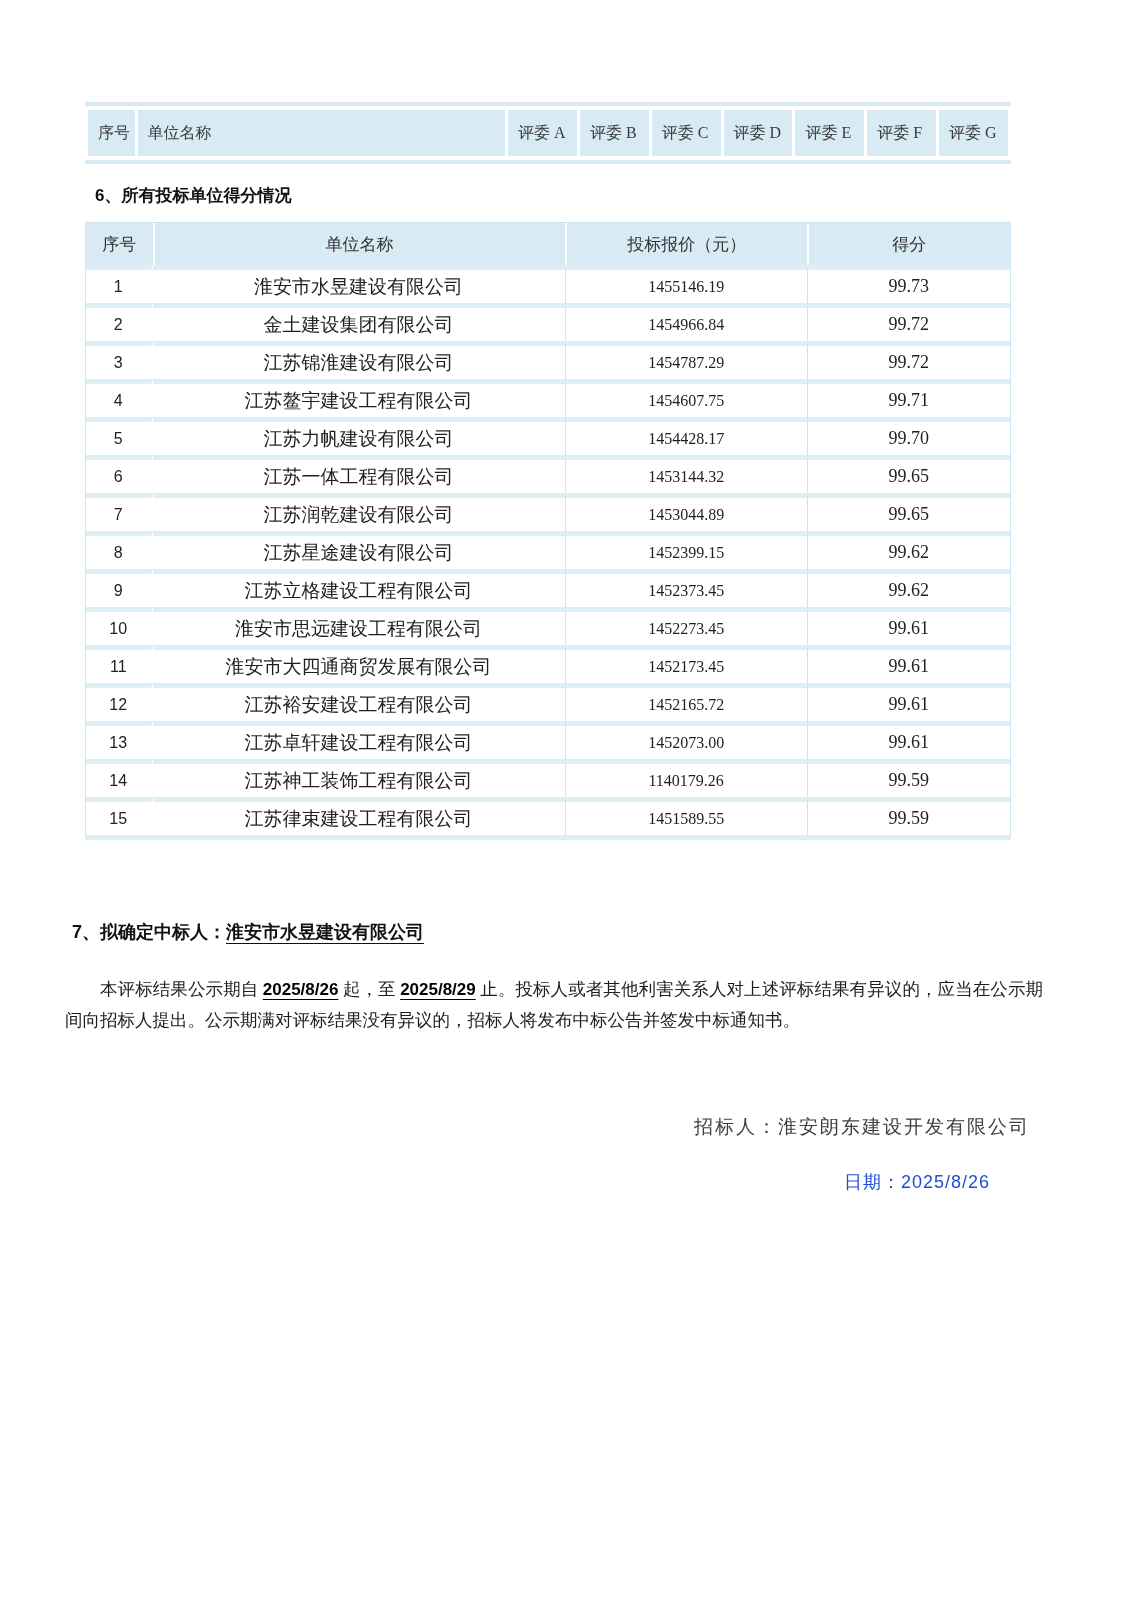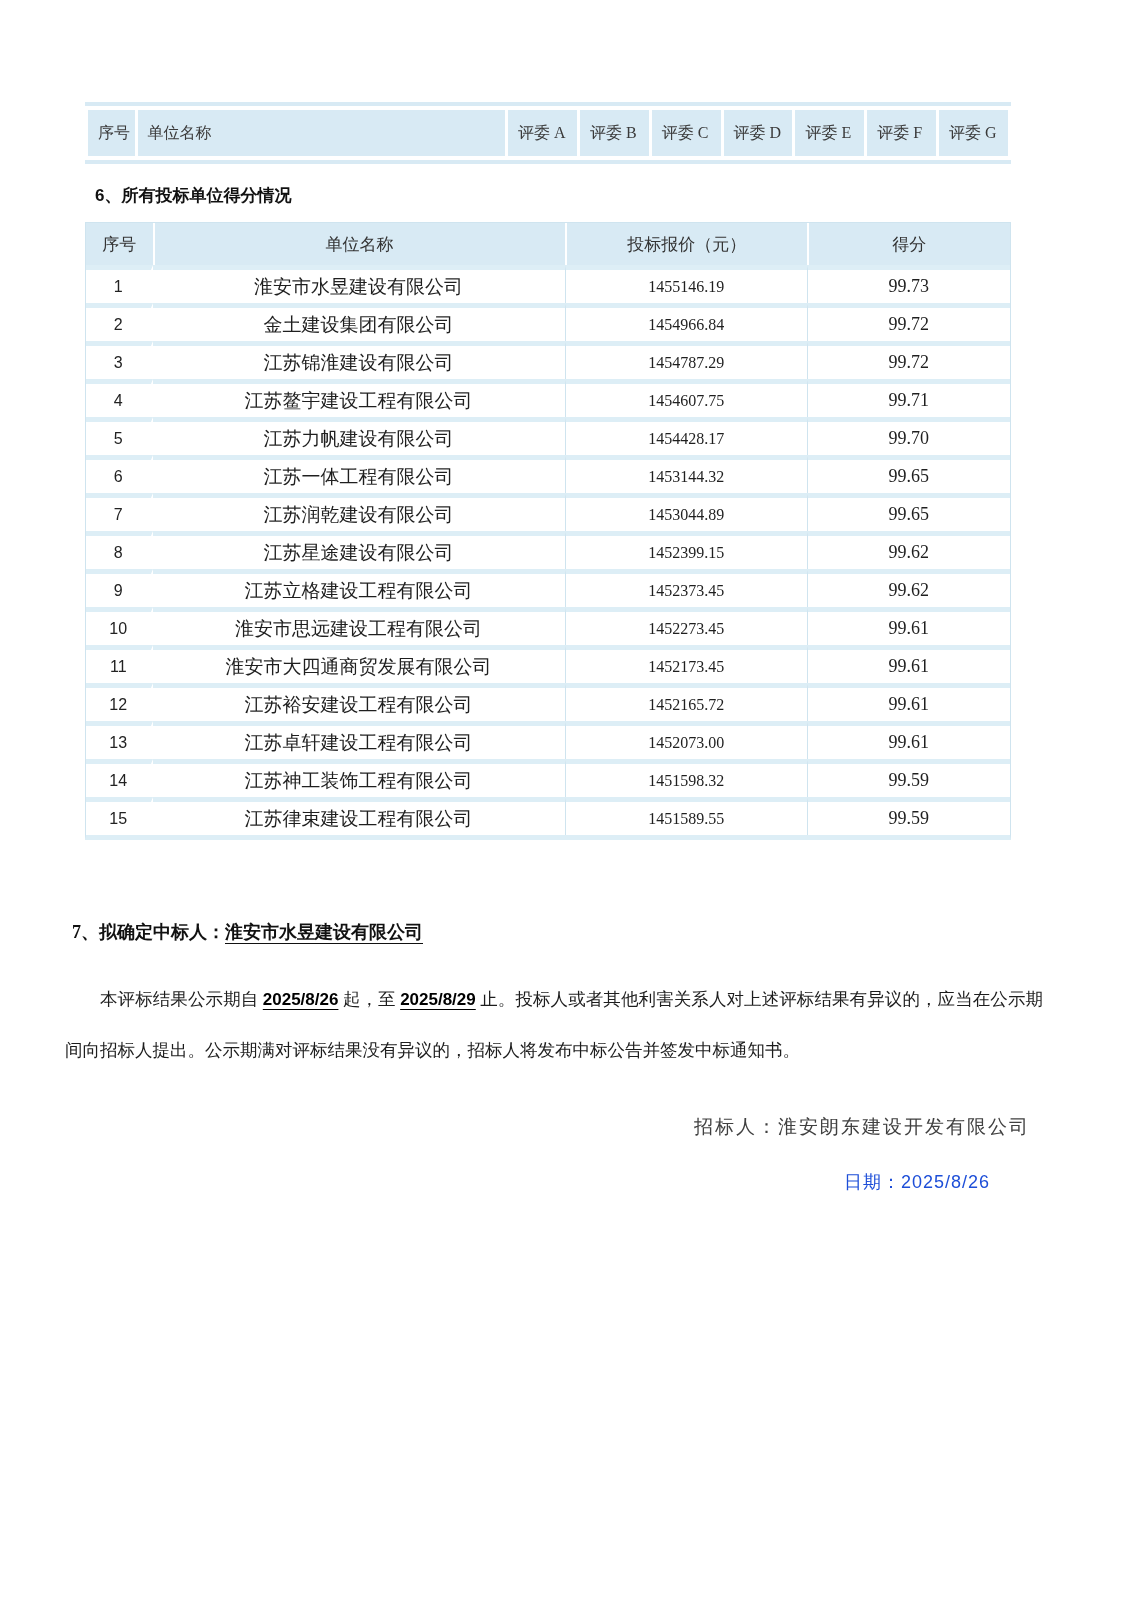--- a/index.html
+++ b/index.html
@@ -30,21 +30,21 @@
   th.t-judge{width:7.68%;padding:0 7px;margin-left:12px;}
 
   
   .h6{
     position:absolute;left:95px;top:184px;
     font-family:"Liberation Sans","DejaVu Sans",sans-serif;font-weight:bold;
     font-size:17px;color:#111111;
   }
   .h7{
     position:absolute;left:72px;top:920px;
-    font-family:Liberation Serif, serif;font-weight:bold;
+    font-family:Liberation Sans, sans-serif;font-weight:bold;
     font-size:18px;color:#111111;
   }
   .h7 .winner{text-decoration:underline;text-underline-offset:5px;}
 
   
   .main-wrap{position:absolute;left:85px;top:222px;width:926px;}
   table.main{
     width:100%;border-collapse:separate;border-spacing:0;table-layout:fixed;
     border:1px solid var(--line);border-bottom:5px solid var(--band);background:#fff;
   }
@@ -61,21 +61,21 @@
     background:var(--accent);border-right:2px solid #ffffff;
     font-family:"Liberation Sans","DejaVu Sans",sans-serif;font-size:16px;color:#222;
   }
   td.m-name{font-size:19px;color:#1f1f1f;}
   td.m-price{font-size:16px;border-left:1px solid var(--line);color:#1f1f1f;}
   td.m-score{font-size:18px;border-left:1px solid var(--line);color:#1f1f1f;}
 
   
   .notice{
     position:absolute;left:65px;top:956px;width:978px;
-    font-size:17.5px;line-height:50px;text-align:justify;text-indent:2em;color:#1d1d1d;
+    font-size:17.5px;line-height:30px;text-align:justify;text-indent:2em;color:#1d1d1d;
   }
   .date-em{
     font-family:"Liberation Sans","DejaVu Sans",sans-serif;font-weight:bold;
     font-size:17px;text-decoration:underline;text-underline-offset:4px;color:#000;
   }
 
   
   .bidder-line{
     position:absolute;top:1114px;right:101px;
     font-size:19px;letter-spacing:2px;color:#404040;
@@ -202,21 +202,21 @@
         </tr>
         <tr>
           <td class="m-no">13</td>
           <td class="m-name">江苏卓轩建设工程有限公司</td>
           <td class="m-price">1452073.00</td>
           <td class="m-score">99.61</td>
         </tr>
         <tr>
           <td class="m-no">14</td>
           <td class="m-name">江苏神工装饰工程有限公司</td>
-          <td class="m-price">1451598.32</td>
+          <td class="m-price">1140179.26</td>
           <td class="m-score">99.59</td>
         </tr>
         <tr>
           <td class="m-no">15</td>
           <td class="m-name">江苏律束建设工程有限公司</td>
           <td class="m-price">1451589.55</td>
           <td class="m-score">99.59</td>
         </tr>
       </tbody>
   </table>

